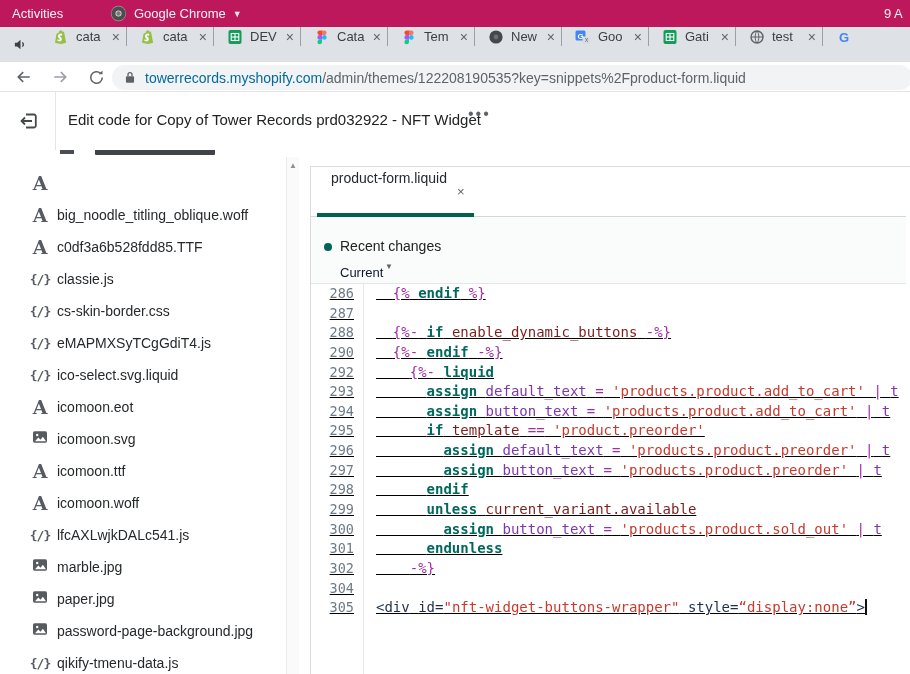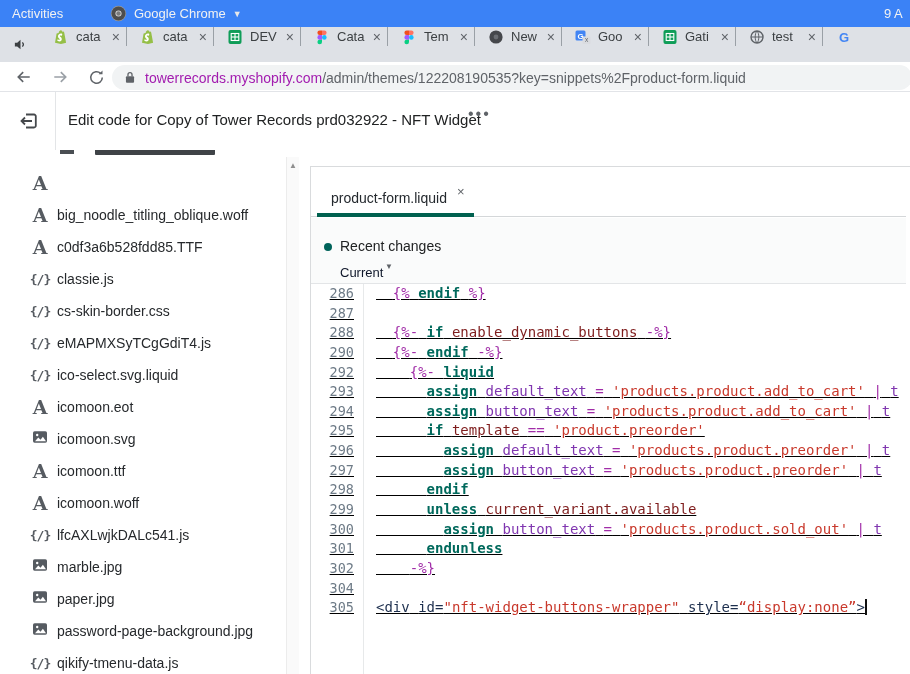--- a/index.html
+++ b/index.html
@@ -2,21 +2,21 @@
 <html><head>
 <meta charset="utf-8">
 <style>
   * { margin:0; padding:0; box-sizing:border-box; }
   html,body { background:#fff; }
   .screen {
     position:relative; width:910px; height:674px; overflow:hidden;
     font-family:"Liberation Sans", sans-serif; background:#fff;
   }
   
-  .osbar { position:absolute; left:0; top:0; width:910px; height:27px; background:#3b82f6;
+  .osbar { position:absolute; left:0; top:0; width:910px; height:27px; background:#be185d;
            color:#f2f2f2; font-size:13px; display:flex; align-items:center; }
   .osbar .activities { margin-left:12px; }
   .chrome-menu { position:absolute; left:110px; display:flex; align-items:center; gap:7px; }
   .chrome-menu .caret { font-size:9px; color:#e8e8e8; }
   .osbar .clock { position:absolute; right:0; width:26px; overflow:hidden; white-space:nowrap; }
   
   .tabstrip { position:absolute; left:0; top:27px; width:910px; height:35px; background:#dee1e6;
               display:flex; align-items:center; }
   .speaker-wrap { width:45px; display:flex; justify-content:center; align-items:center; }
   .tab { position:relative; width:87px; height:35px; display:flex; align-items:center;
@@ -26,21 +26,21 @@
   .tab .favicon { width:16px; height:16px; flex:0 0 16px; }
   .tab .tlabel { flex:1; font-size:13px; color:#3c4043; overflow:hidden; white-space:nowrap; }
   .tab .tclose { font-size:14px; color:#5f6368; line-height:14px; }
   
   .navbar { position:absolute; left:0; top:62px; width:910px; height:30px; background:#fff;
             border-bottom:1px solid #e2e4e8; }
   .navbtn { position:absolute; top:3px; width:24px; height:24px; display:flex; align-items:center; justify-content:center; }
   .omnibox { position:absolute; left:112px; top:3px; width:800px; height:25px; border-radius:13px;
              background:#f1f3f4; display:flex; align-items:center; padding:0 12px; gap:9px; }
   .omnibox .url { font-size:14px; white-space:nowrap; overflow:hidden; }
-  .omnibox .url .host { color:#a21caf; }
+  .omnibox .url .host { color:#0369a1; }
   .omnibox .url .rest { color:#5f6368; }
   
   .adminheader { position:absolute; left:0; top:92px; width:910px; height:58px; background:#fff; }
   .exit-btn { position:absolute; left:16px; top:16px; width:26px; height:26px; display:flex;
               align-items:center; justify-content:center; cursor:pointer; }
   .header-vdiv { position:absolute; left:55px; top:0; width:1px; height:70px; background:#e3e5e7; }
   .admin-title { position:absolute; left:68px; top:19px; font-size:15px; color:#202223; white-space:nowrap; }
   .more-dots { position:absolute; left:468px; top:13px; font-size:16px; letter-spacing:2px;
                color:#5f6368; cursor:pointer; }
   
@@ -54,21 +54,21 @@
   .ficon.code-glyph { font-family:"DejaVu Sans Mono", monospace; font-weight:bold; font-size:13px; letter-spacing:-1px; }
   .file-row .fname { margin-left:5px; font-size:14px; color:#26292c; white-space:nowrap; }
   .side-scroll { position:absolute; left:286px; top:157px; width:13px; height:517px; background:#fafafa;
                  border-left:1px solid #ececec; }
   .side-scroll .up-arrow { display:block; text-align:center; font-size:8px; color:#8f8f8f; margin-top:4px; }
   
   .editor { position:absolute; left:310px; top:166px; width:600px; height:508px; background:#fff;
             border-left:1px solid #d9dbdd; border-top:1px solid #d9dbdd; overflow:hidden; }
   .etab-row { position:absolute; left:0; top:0; width:595px; height:50px; border-bottom:1px solid #d4d7d9; }
   .etab { position:absolute; left:0; top:0; width:163px; height:50px; cursor:pointer; }
-  .etab .ename { position:absolute; left:20px; top:23px; font-size:14px; color:#24292e; white-space:nowrap; }
+  .etab .ename { position:absolute; left:20px; top:3px; font-size:14px; color:#24292e; white-space:nowrap; }
   .etab .eclose { position:absolute; left:146px; top:17px; font-size:13px; color:#5f6368; }
   .etab .underline { position:absolute; left:6px; bottom:0; width:157px; height:4px; background:#00614f; }
   .recent-bar { position:absolute; left:0; top:51px; width:595px; height:66px; background:#fafbfb;
                 border-bottom:1px solid #e3e5e7; }
   .rc-dot { position:absolute; left:13px; top:25px; width:8px; height:8px; border-radius:50%; background:#00635a; }
   .rc-label { position:absolute; left:29px; top:20px; font-size:14px; color:#202223; }
   .rc-version { position:absolute; left:29px; top:47px; font-size:13px; color:#0f172a; cursor:pointer; }
   .rc-caret { position:absolute; left:74px; top:44px; font-size:8px; color:#5f6368; }
   .codearea { position:absolute; left:16px; top:117px; width:600px; height:391px; background:#fff;
               font-family:"DejaVu Sans Mono", monospace; font-size:14px;text-decoration:underline; }

